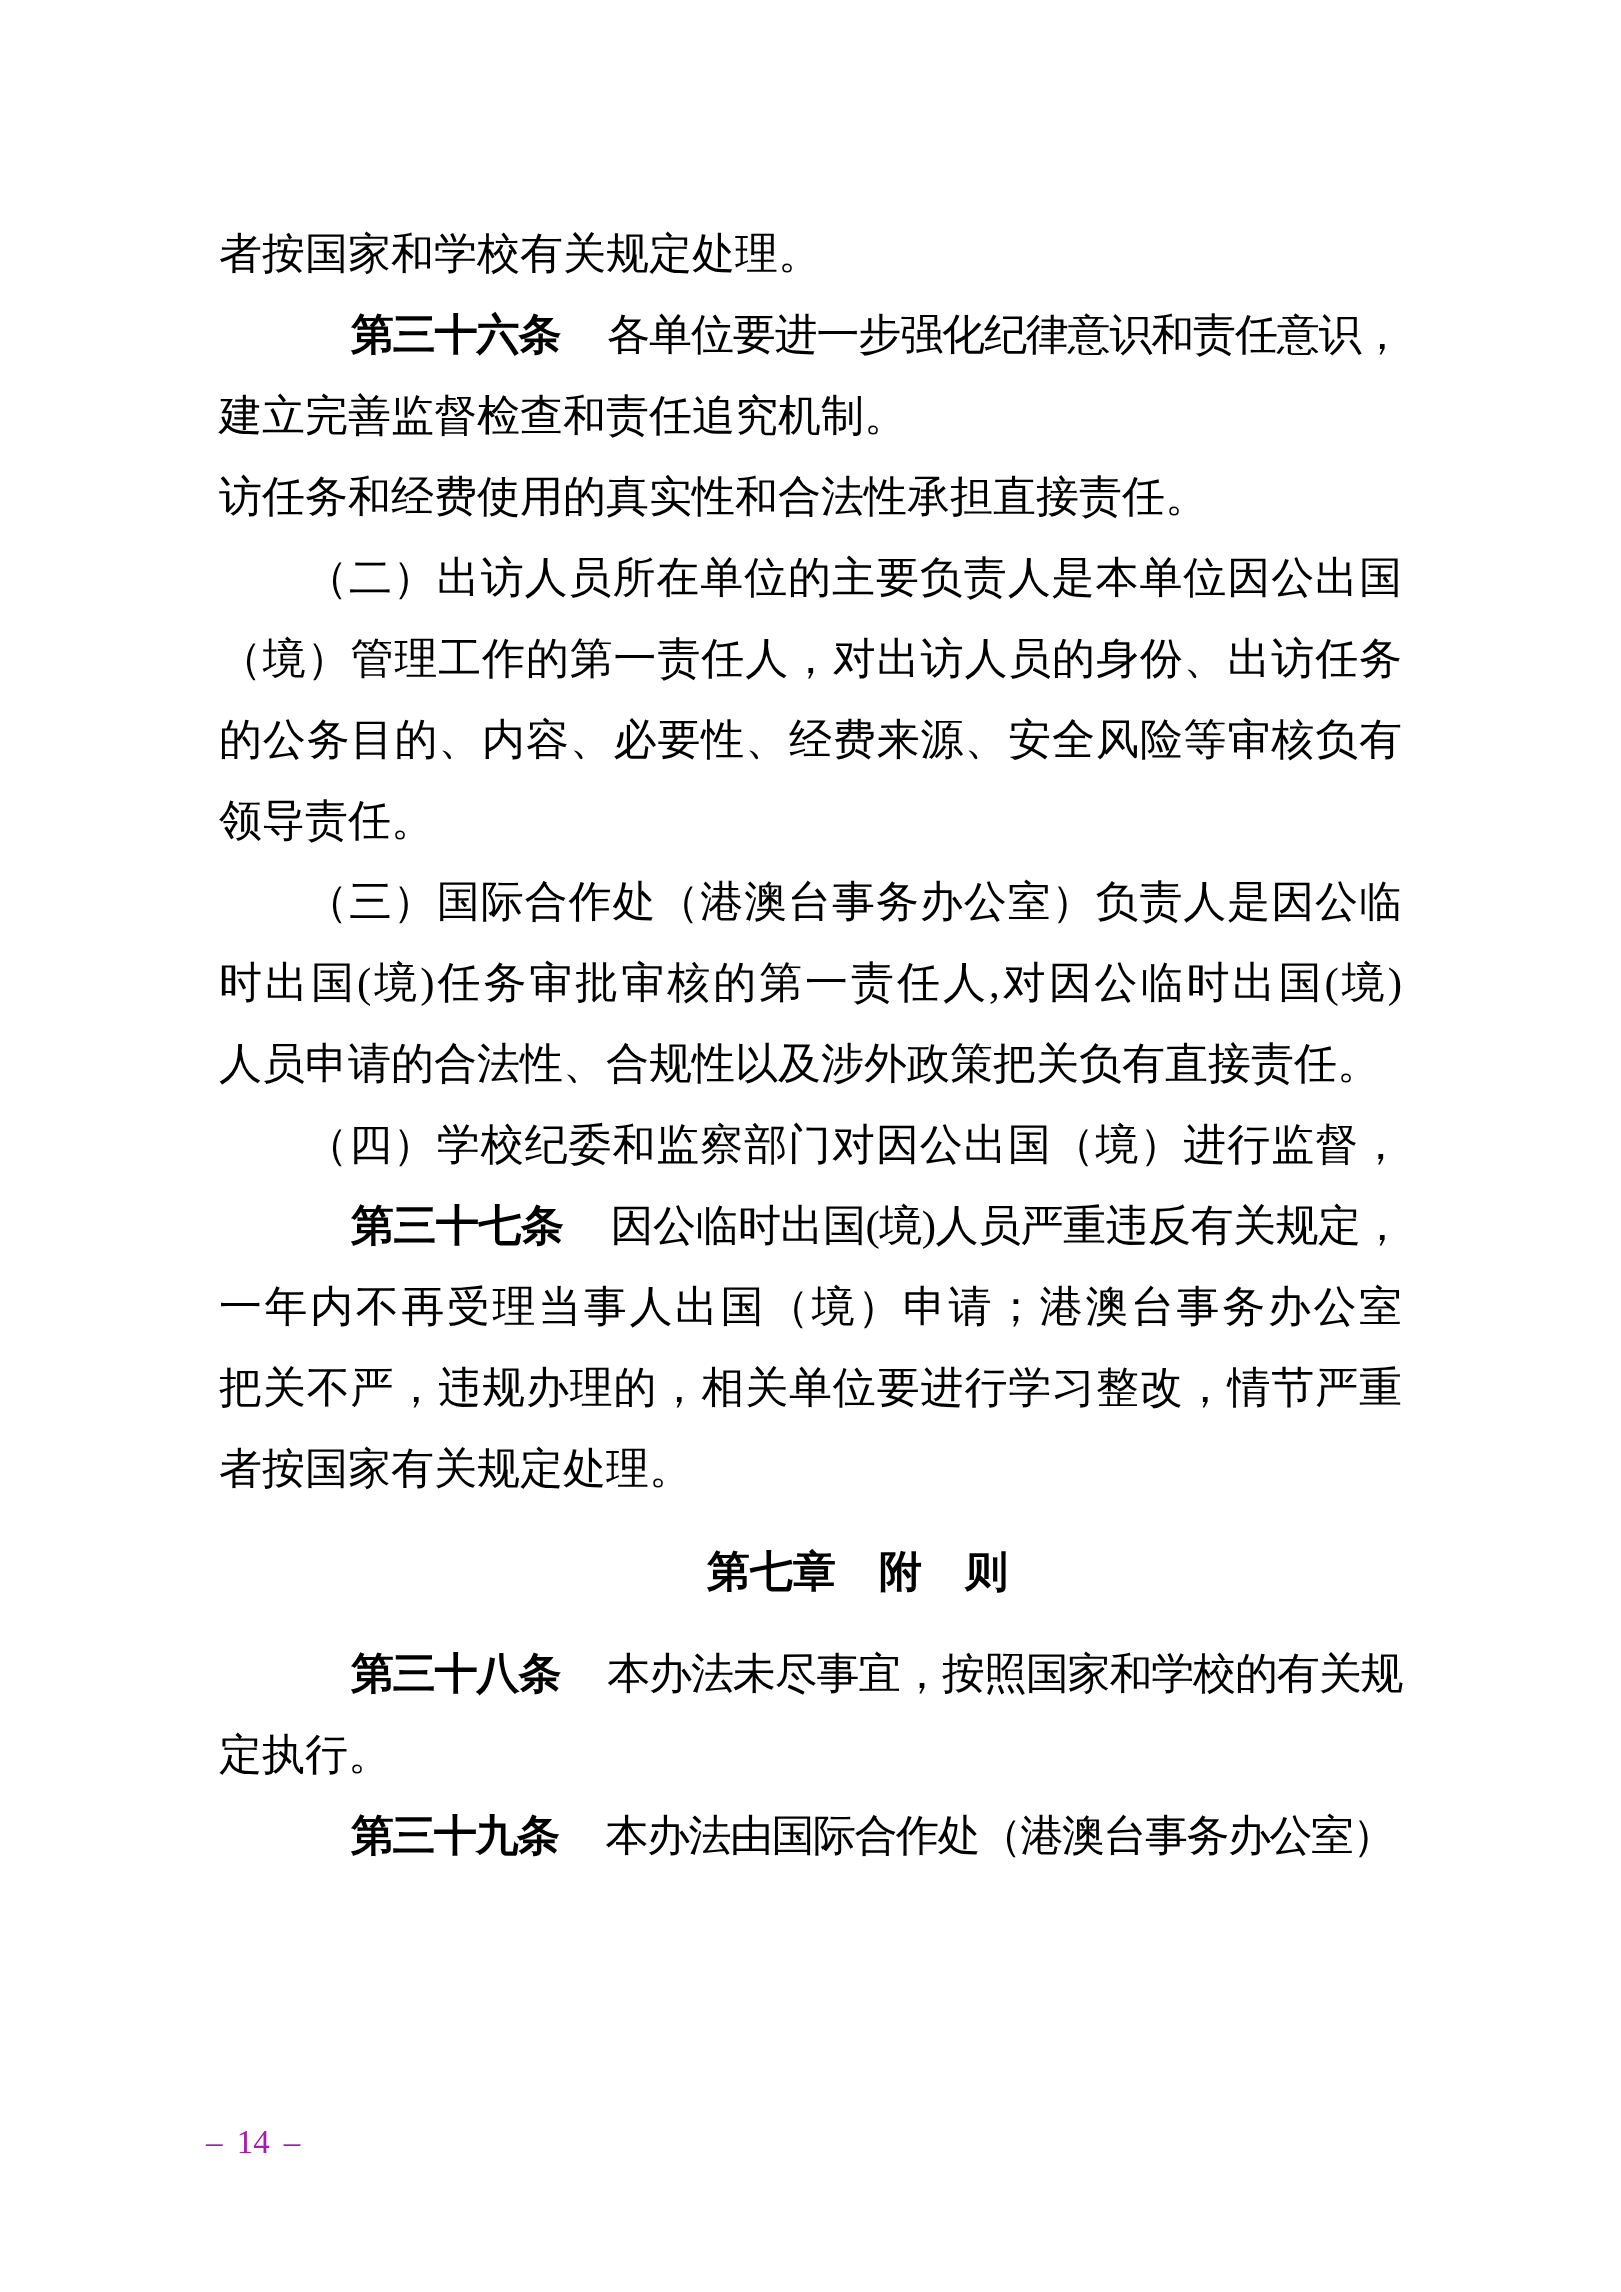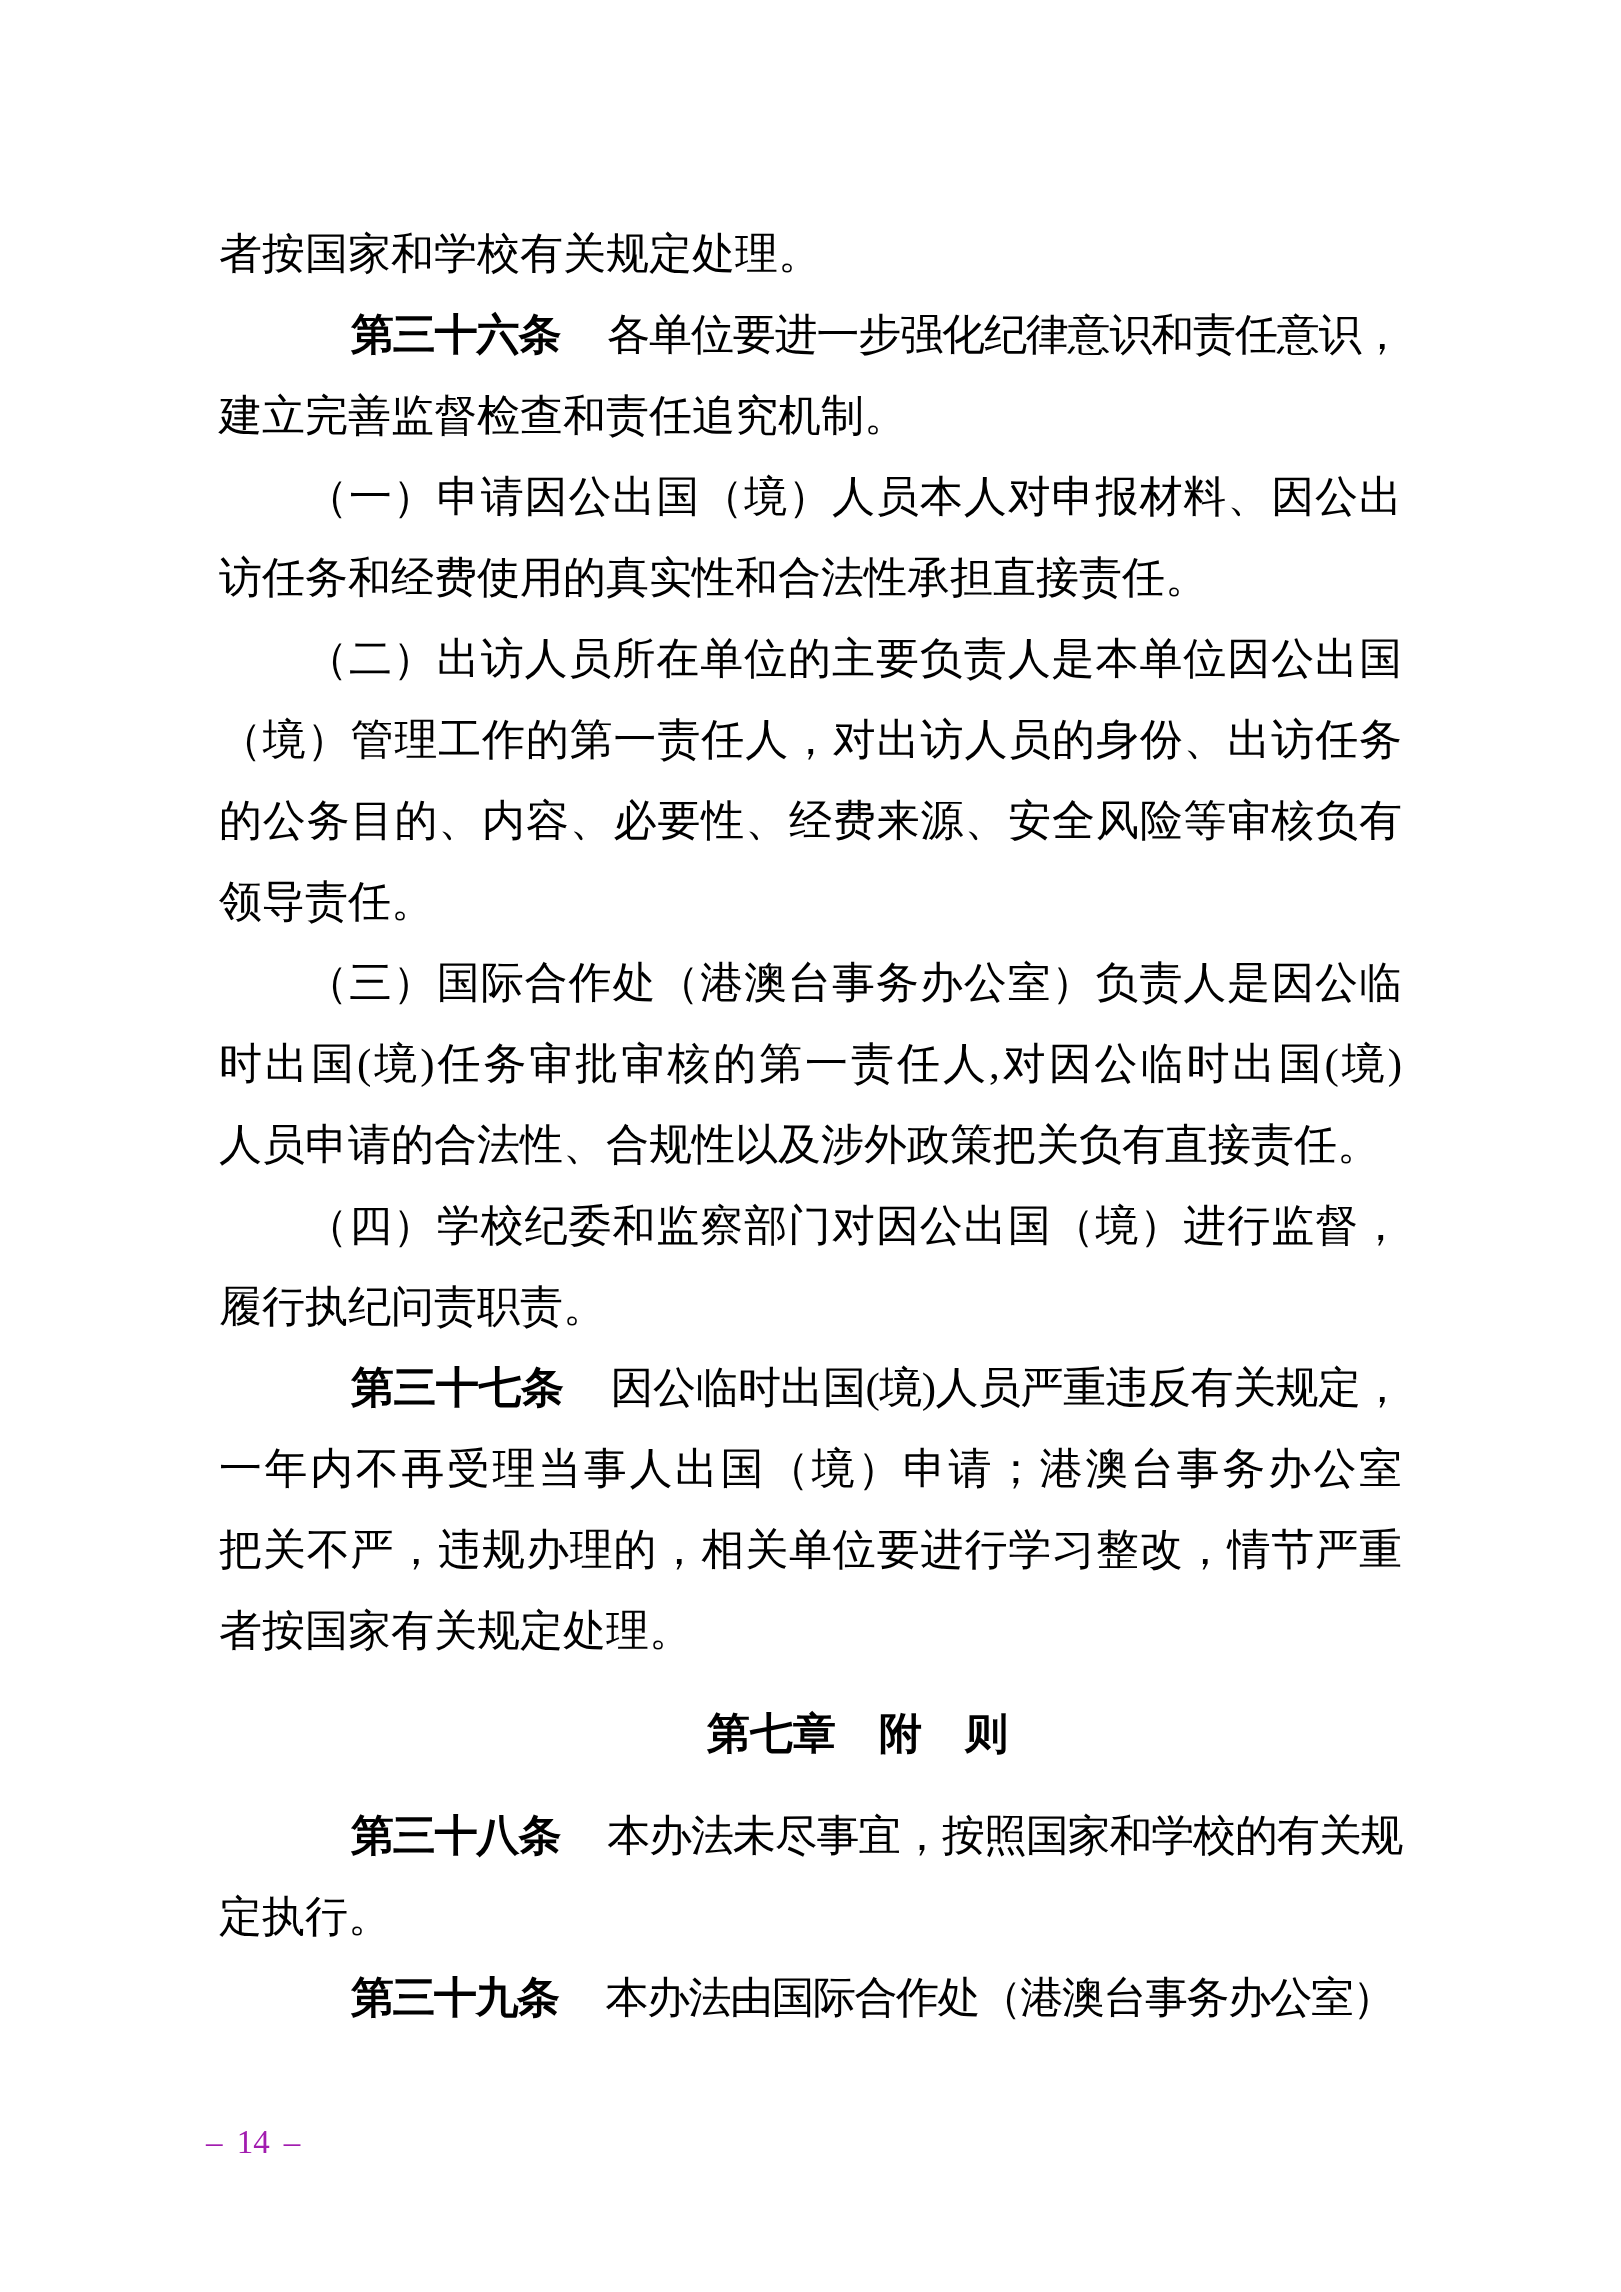--- a/index.html
+++ b/index.html
@@ -57,41 +57,39 @@
 
 <div class="sheet">
   <main class="body-block">
 
     <div class="line"><span class="term"></span><span>者按国家和学校有关规定处理。</span></div>
 
     <div class="line indent jfull term-line"><span class="term">第三十六条</span><span>各单位要进一步强化纪律意识和责任意识，</span></div>
 
     <div class="line"><span class="term"></span><span>建立完善监督检查和责任追究机制。</span></div>
 
-    <div class="line indent jfull"><span class="term"></span><span>（一）申请因公出国（境）人员本人对申报材料、因公出</span></div>
 
     <div class="line"><span class="term"></span><span>访任务和经费使用的真实性和合法性承担直接责任。</span></div>
 
     <div class="line indent jfull"><span class="term"></span><span>（二）出访人员所在单位的主要负责人是本单位因公出国</span></div>
 
     <div class="line jfull"><span class="term"></span><span>（境）管理工作的第一责任人，对出访人员的身份、出访任务</span></div>
 
     <div class="line jfull"><span class="term"></span><span>的公务目的、内容、必要性、经费来源、安全风险等审核负有</span></div>
 
     <div class="line"><span class="term"></span><span>领导责任。</span></div>
 
     <div class="line indent jfull"><span class="term"></span><span>（三）国际合作处（港澳台事务办公室）负责人是因公临</span></div>
 
     <div class="line jfull"><span class="term"></span><span>时出国(境)任务审批审核的第一责任人,对因公临时出国(境)</span></div>
 
     <div class="line"><span class="term"></span><span>人员申请的合法性、合规性以及涉外政策把关负有直接责任。</span></div>
 
     <div class="line indent jfull"><span class="term"></span><span>（四）学校纪委和监察部门对因公出国（境）进行监督，</span></div>
 
-    <div class="line"><span class="term"></span><span>履行执纪问责职责。</span></div>
 
     <div class="line indent jfull term-line"><span class="term">第三十七条</span><span>因公临时出国(境)人员严重违反有关规定，</span></div>
 
     <div class="line jfull"><span class="term"></span><span>一年内不再受理当事人出国（境）申请；港澳台事务办公室</span></div>
 
     <div class="line jfull"><span class="term"></span><span>把关不严，违规办理的，相关单位要进行学习整改，情节严重</span></div>
 
     <div class="line"><span class="term"></span><span>者按国家有关规定处理。</span></div>
 
     <h2 class="chapter">第七章　附　则</h2>

